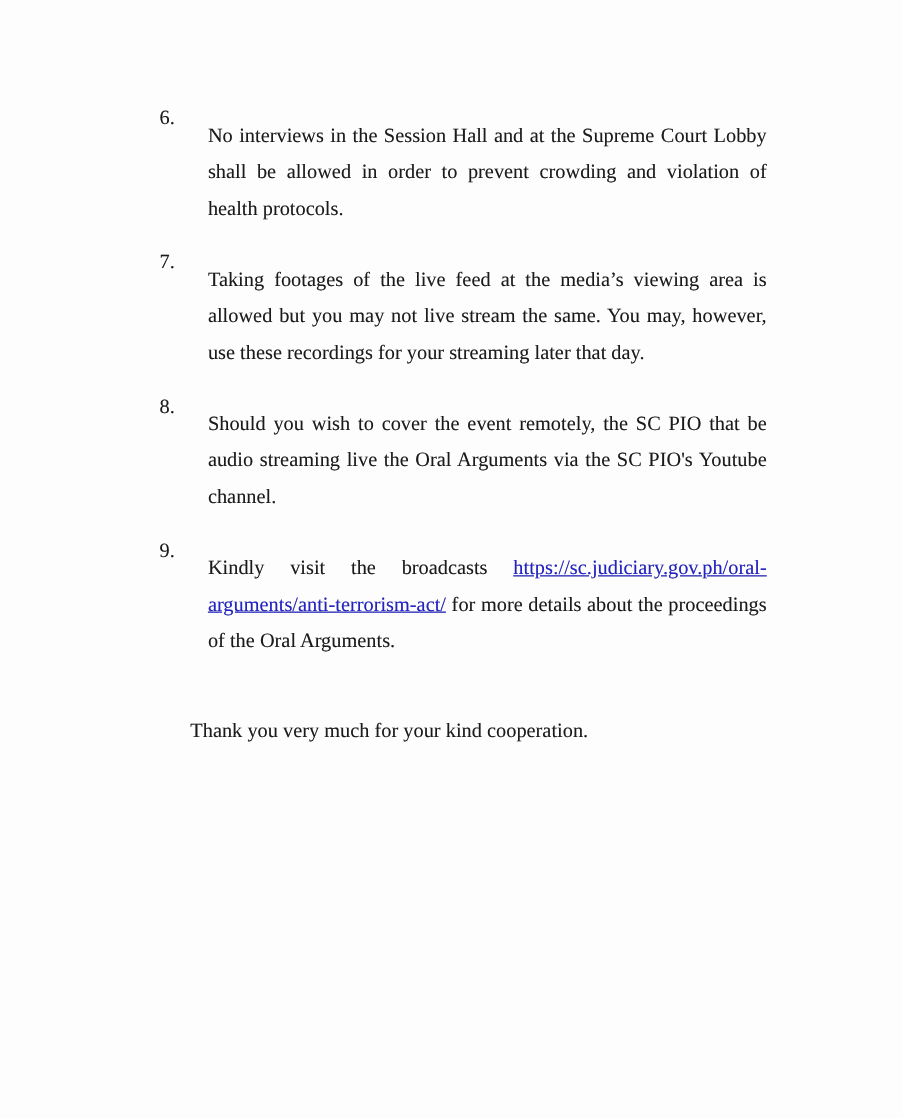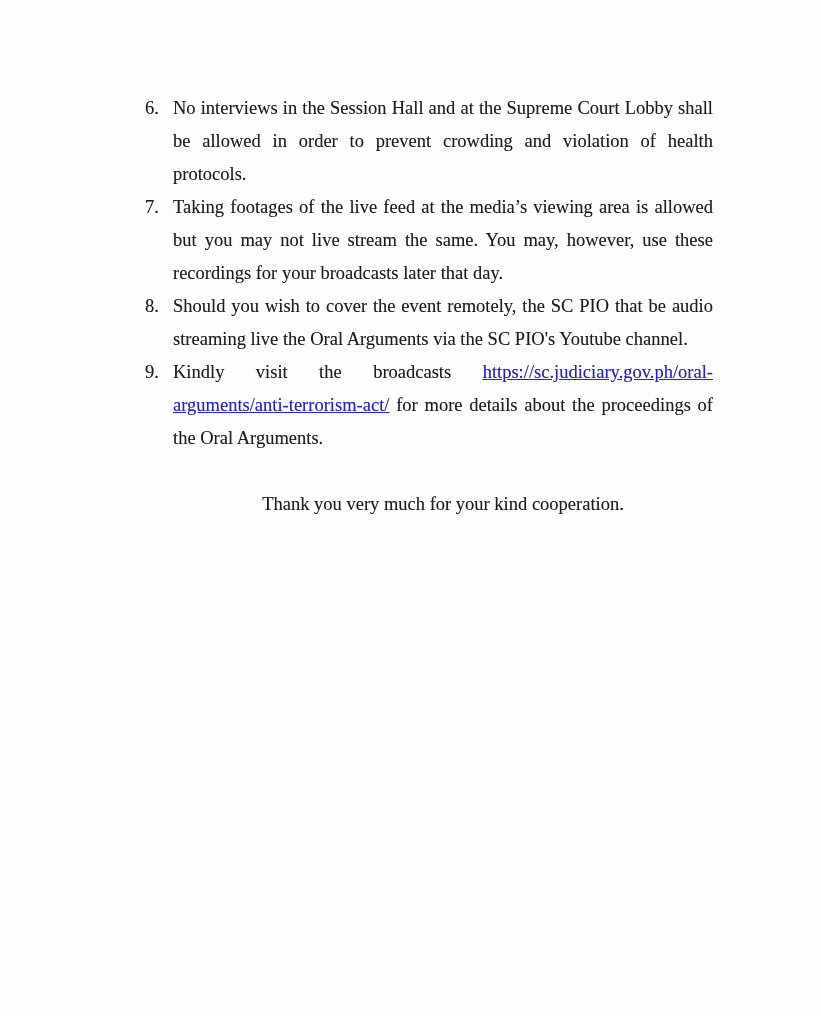--- a/index.html
+++ b/index.html
@@ -28,48 +28,48 @@
   }
   .item {
     display: flex;
     align-items: flex-start;
   }
   .num {
     flex: 0 0 28px;
   }
   .text {
     flex: 1;
-    margin: 0;
+    margin: 16px;
     text-align: justify;
   }
   a.link {
     color: #2222cc;
     text-decoration: underline;
     overflow-wrap: break-word;
     cursor: pointer;
   }
   .closing {
     margin: 33px 0 0 28px;
-    text-align: center;
+    text-align: left;
   }
 </style>
 </head>
 <body>
 
 <div class="page">
   <div class="content">
 
     <div class="item">
       <span class="num">6.</span>
       <p class="text">No interviews in the Session Hall and at the Supreme Court Lobby shall be allowed in order to prevent crowding and violation of health protocols.</p>
     </div>
 
     <div class="item">
       <span class="num">7.</span>
-      <p class="text">Taking footages of the live feed at the media’s viewing area is allowed but you may not live stream the same.  You may, however, use these recordings for your broadcasts later that day.</p>
+      <p class="text">Taking footages of the live feed at the media’s viewing area is allowed but you may not live stream the same.  You may, however, use these recordings for your streaming later that day.</p>
     </div>
 
     <div class="item">
       <span class="num">8.</span>
       <p class="text">Should you wish to cover the event remotely, the SC PIO that be audio streaming live the Oral Arguments via the SC PIO's Youtube channel.</p>
     </div>
 
     <div class="item">
       <span class="num">9.</span>
       <p class="text"><span>Kindly visit the broadcasts </span><a class="link" href="#">https://sc.judiciary.gov.ph/oral-arguments/anti-terrorism-act/</a><span> for more details about the proceedings of the Oral Arguments.</span></p>

